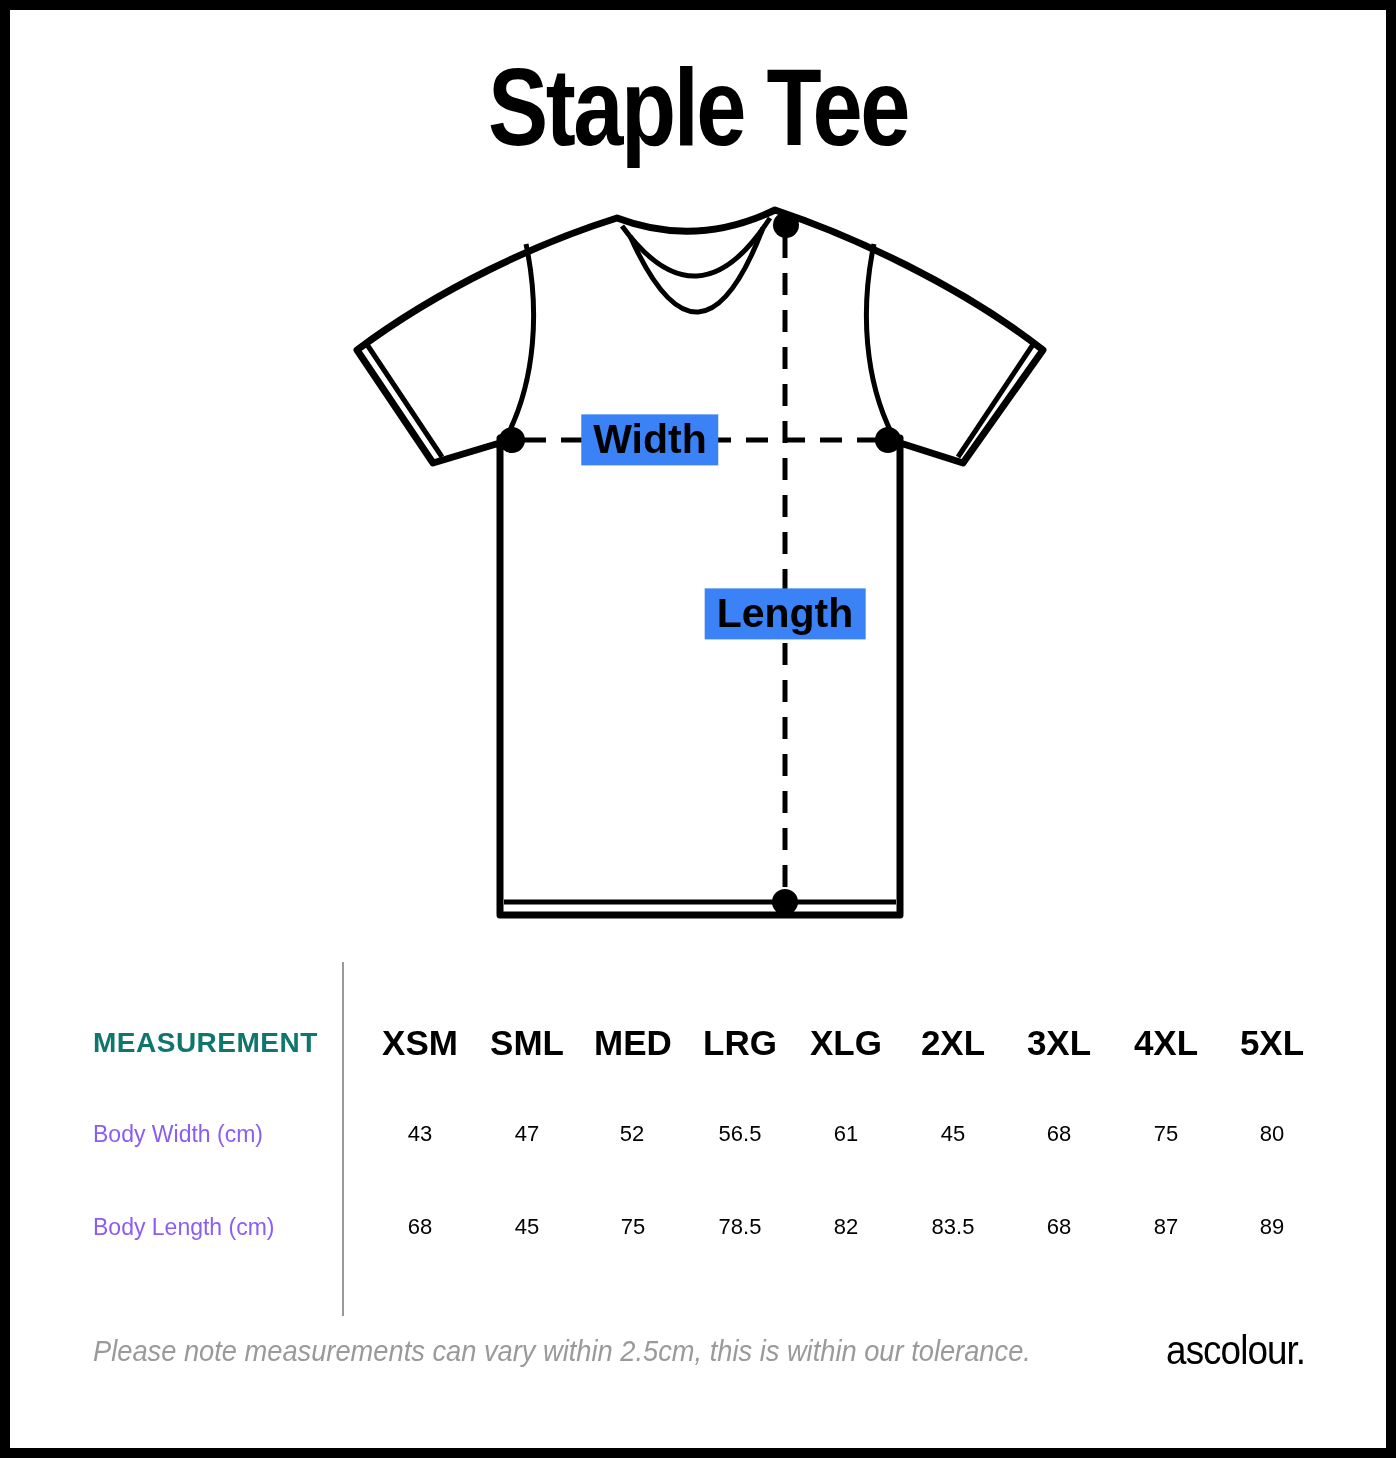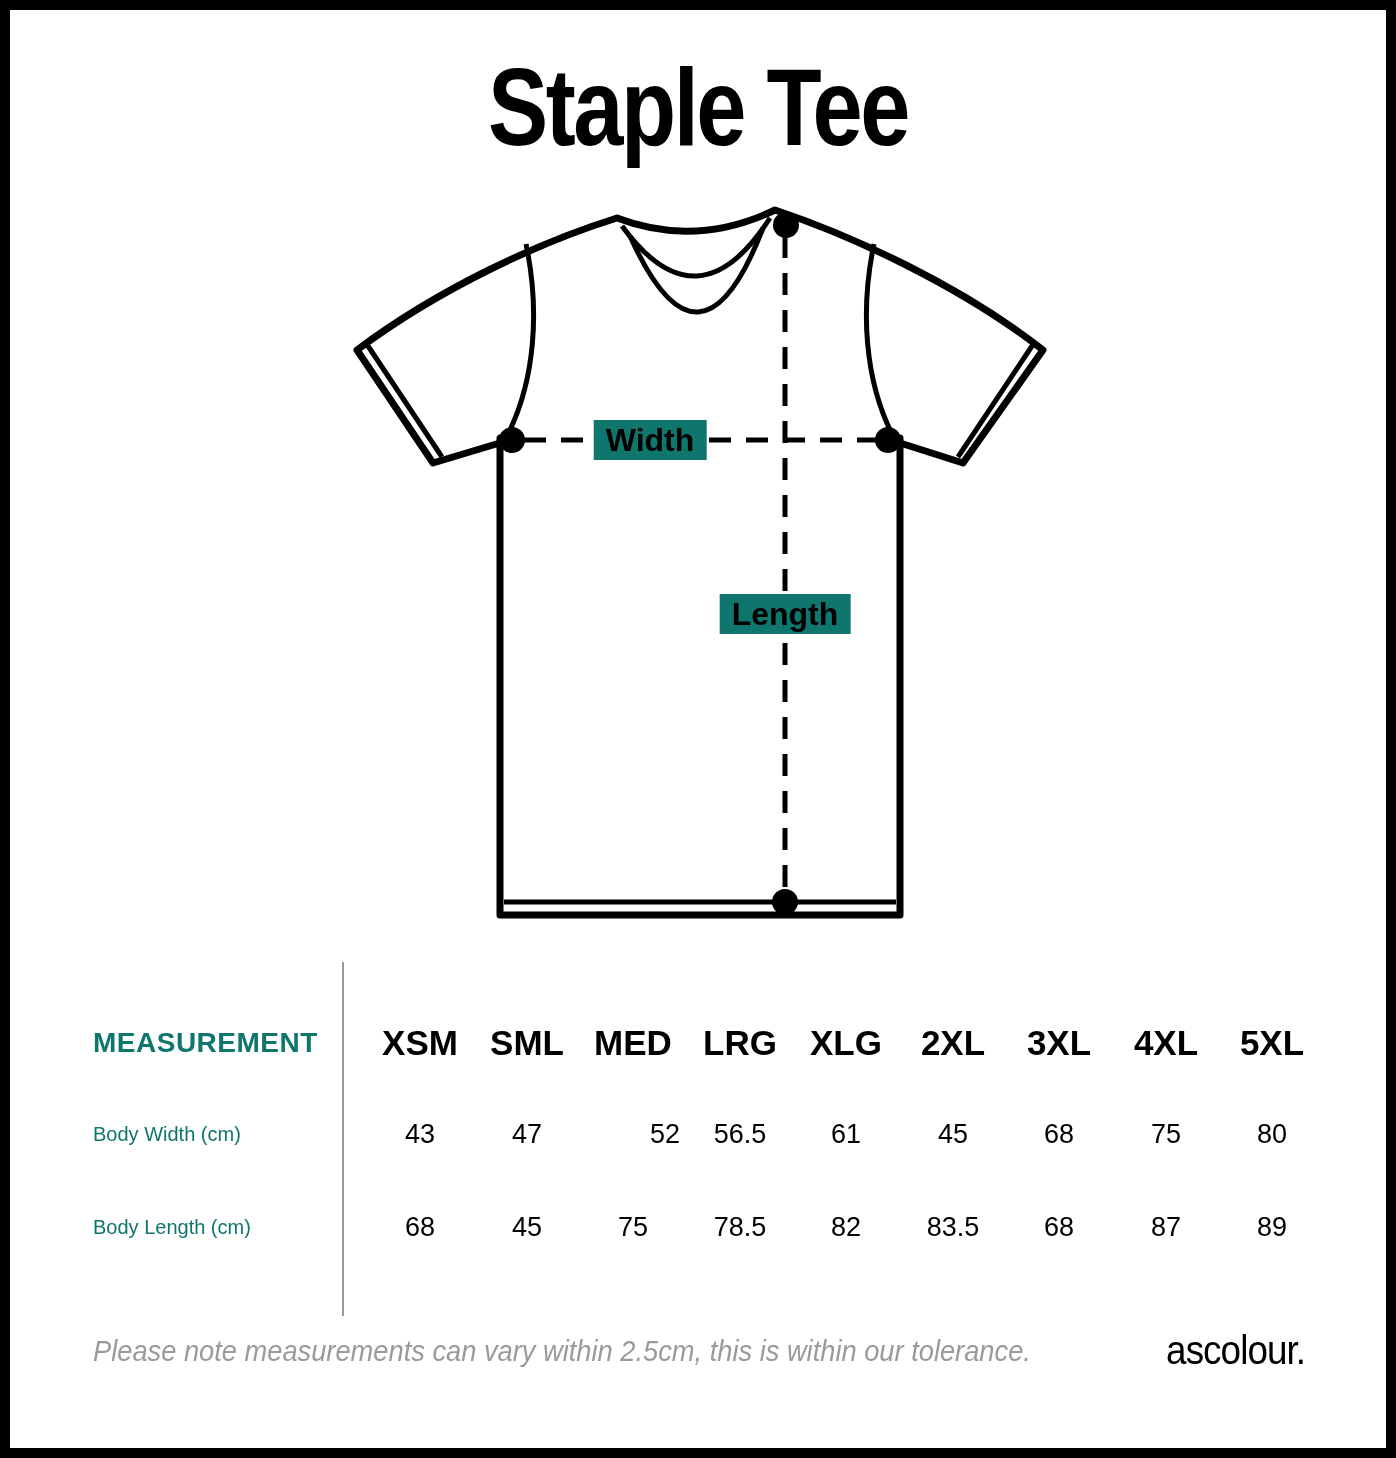--- a/index.html
+++ b/index.html
@@ -28,47 +28,47 @@
     transform-origin:50% 0;
     white-space:nowrap;
   }
   
   .shirt-wrap{
     position:absolute;left:330px;top:180px;width:740px;height:760px;
   }
   .dim-label{
     position:absolute;
     transform:translate(-50%,-50%);
-    font-size:32px;font-weight:bold;
-    background:#0f766e;
+    font-size:41px;font-weight:bold;
+    background:#3b82f6;
     padding:0 12px;
     z-index:5;
     line-height:1.25;
     white-space:nowrap;
   }
   .dim-label.width{left:650px;top:440px;}
   .dim-label.length{left:785px;top:614px;}
   
   .divider{
     position:absolute;left:342px;top:962px;
     width:2px;height:354px;background:#999999;
   }
   .trow{position:absolute;left:0;width:100%;height:0;}
   .cell{
     position:absolute;
     transform:translate(-50%,-50%);
-    font-size:27px;
+    font-size:22px;
     white-space:nowrap;
   }
   .cell.head{font-weight:bold;font-size:35px;}
   .cell.rowlabel{
     left:93px;
     transform:translateY(-50%);
-    font-size:20px;
-    color:#0f766e;
+    font-size:23px;
+    color:#8b5cf6;
     font-weight:400;
   }
   .cell.rowlabel.head{color:#0f766e;font-weight:bold;font-size:28px;letter-spacing:0.5px;}
   
   .note{
     position:absolute;left:93px;top:1351px;
     transform:translateY(-50%) scaleX(0.94);
     transform-origin:left center;
     font-style:italic;
     font-size:29px;color:#9a9a9a;
@@ -131,21 +131,21 @@
     <div class="cell head" style="left:953px">2XL</div>
     <div class="cell head" style="left:1059px">3XL</div>
     <div class="cell head" style="left:1166px">4XL</div>
     <div class="cell head" style="left:1272px">5XL</div>
   </div>
 
   <div class="trow" style="top:1134px">
     <div class="cell rowlabel">Body Width (cm)</div>
     <div class="cell" style="left:420px">43</div>
     <div class="cell" style="left:527px">47</div>
-    <div class="cell" style="left:665px">52</div>
+    <div class="cell" style="left:632px">52</div>
     <div class="cell" style="left:740px">56.5</div>
     <div class="cell" style="left:846px">61</div>
     <div class="cell" style="left:953px">45</div>
     <div class="cell" style="left:1059px">68</div>
     <div class="cell" style="left:1166px">75</div>
     <div class="cell" style="left:1272px">80</div>
   </div>
 
   <div class="trow" style="top:1227px">
     <div class="cell rowlabel">Body Length (cm)</div>

